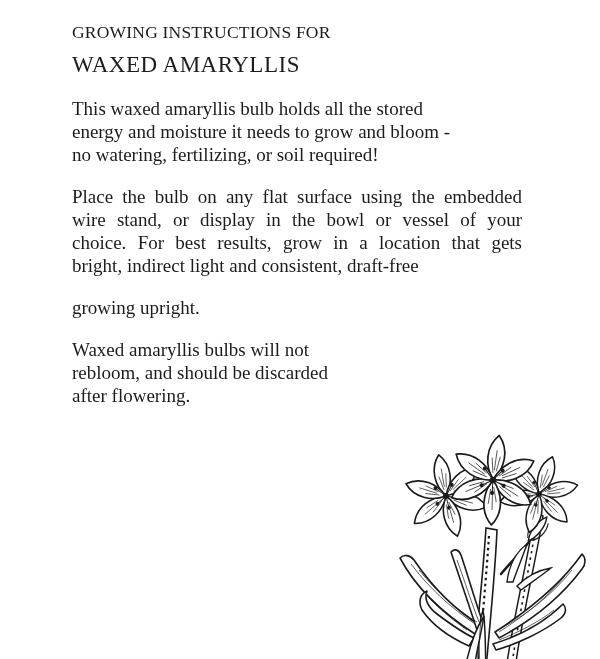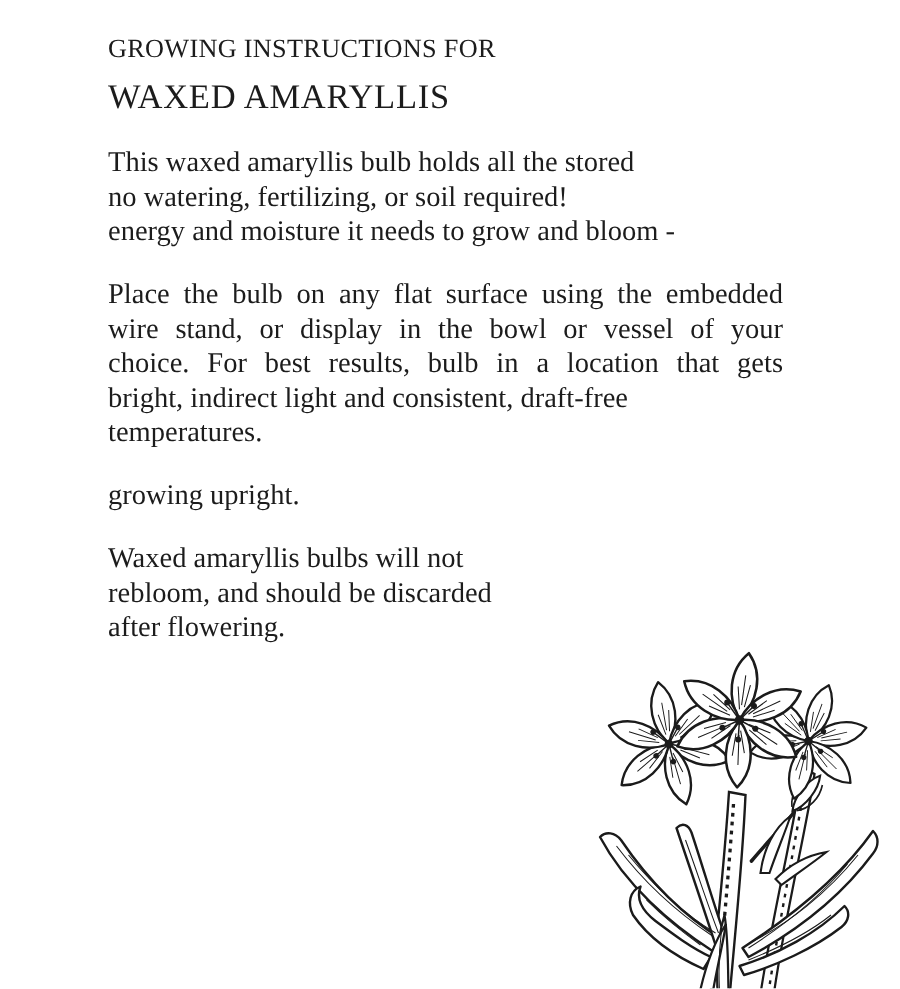--- a/index.html
+++ b/index.html
@@ -58,30 +58,29 @@
 <body>
 
 <div class="page">
   <div class="content">
 
     <div class="eyebrow">GROWING INSTRUCTIONS FOR</div>
     <h1 class="title">WAXED AMARYLLIS</h1>
 
     <p class="para">
       <span class="ln">This waxed amaryllis bulb holds all the stored</span>
+      <span class="ln">energy and moisture it needs to grow and bloom -</span>
       <span class="ln">no watering, fertilizing, or soil required!</span>
-      <span class="ln">energy and moisture it needs to grow and bloom -</span>
     </p>
 
     <p class="para p-place">
       <span class="ln j">Place the bulb on any flat surface using the embedded</span>
       <span class="ln j">wire stand, or display in the bowl or vessel of your</span>
-      <span class="ln j">choice. For best results, bulb in a location that gets</span>
+      <span class="ln j">choice. For best results, grow in a location that gets</span>
       <span class="ln">bright, indirect light and consistent, draft-free</span>
-      <span class="ln">temperatures.</span>
     </p>
 
     <p class="para">
       <span class="ln">growing upright.</span>
     </p>
 
 
     <p class="para">
       <span class="ln">Waxed amaryllis bulbs will not</span>
       <span class="ln">rebloom, and should be discarded</span>

